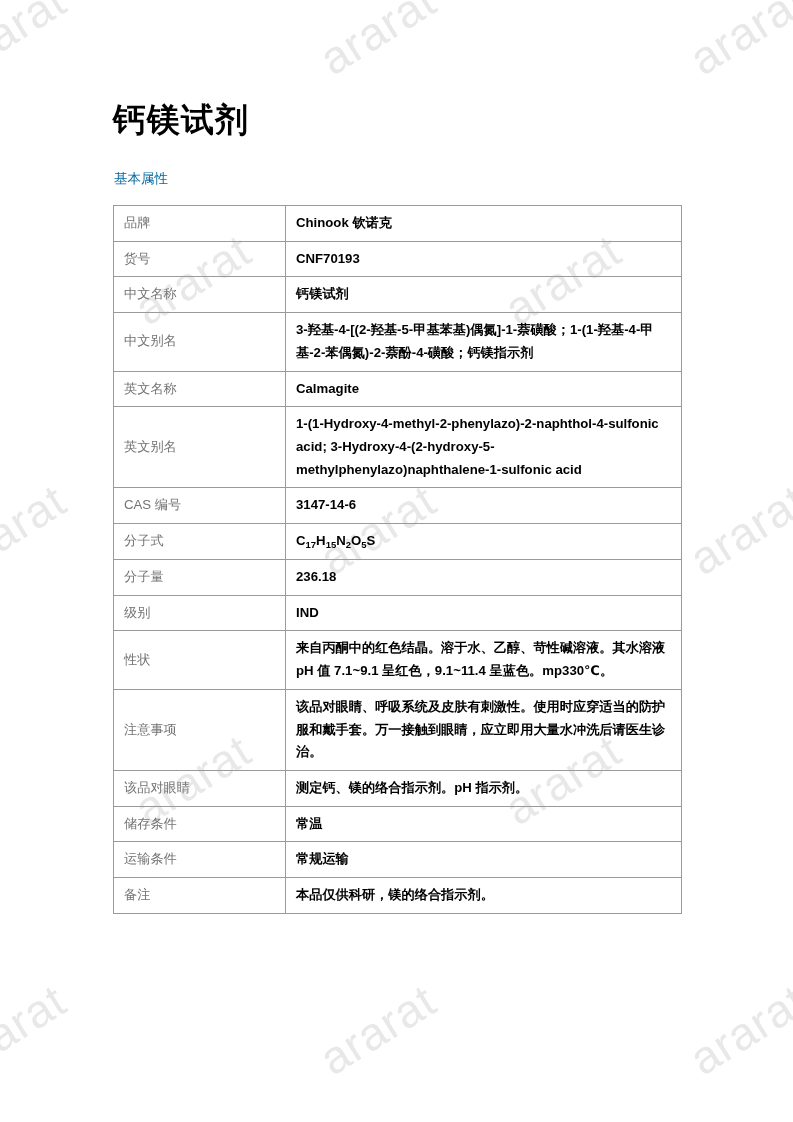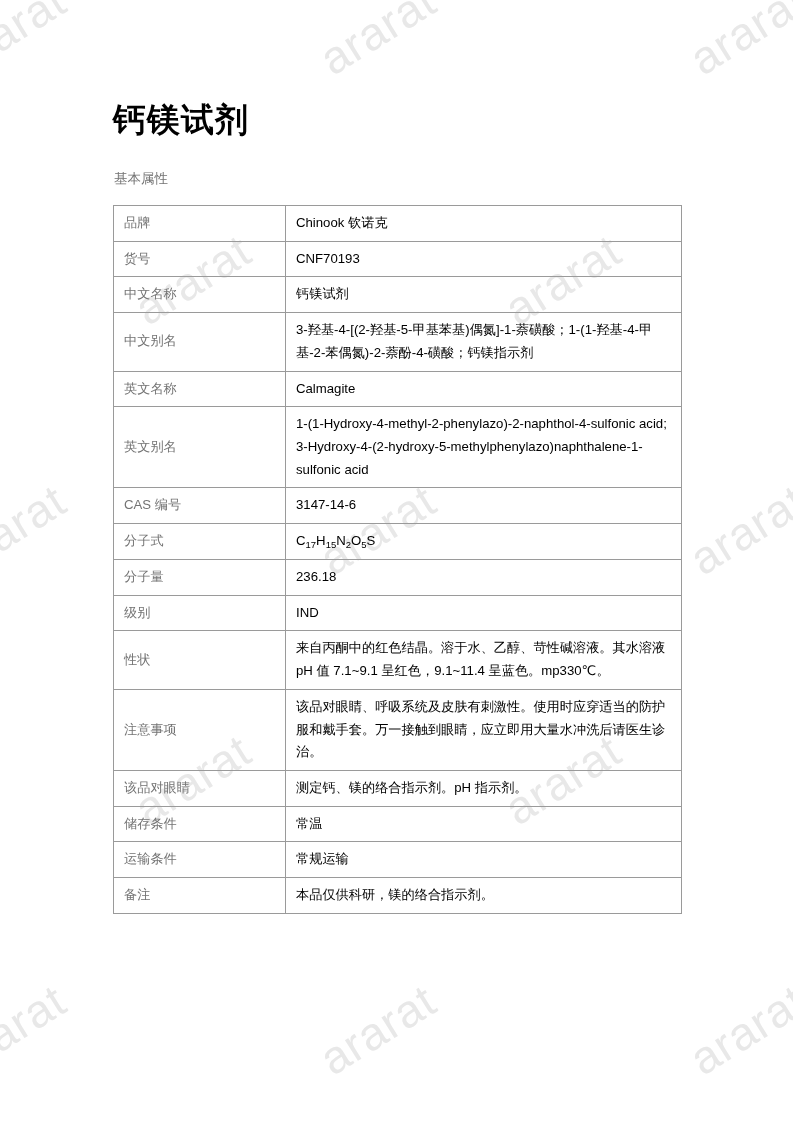--- a/index.html
+++ b/index.html
@@ -56,21 +56,21 @@
     line-height: 1.25;
     color: #000;
   }
 
   #section-label {
     position: absolute;
     left: 114px;
     top: 170px;
     font-size: 13.5px;
     font-weight: 400;
-    color: #737373;
+    color: #0369a1;
   }
 
   #spec-table {
     position: absolute;
     left: 113px;
     top: 205px;
     width: 569px;
     border-collapse: collapse;
     table-layout: fixed;
     background: transparent;
@@ -83,20 +83,21 @@
     vertical-align: middle;
     background: transparent;
   }
   #spec-table td.label {
     width: 152px;
     color: #737373;
   }
   #spec-table td.value {
     color: #000;
     word-break: break-word;
+    font-weight: bold;
   }
   sub {
     font-size: 0.72em;
     vertical-align: -0.28em;
   }
 </style>
 </head>
 <body>
 
 <div id="watermark-layer">

